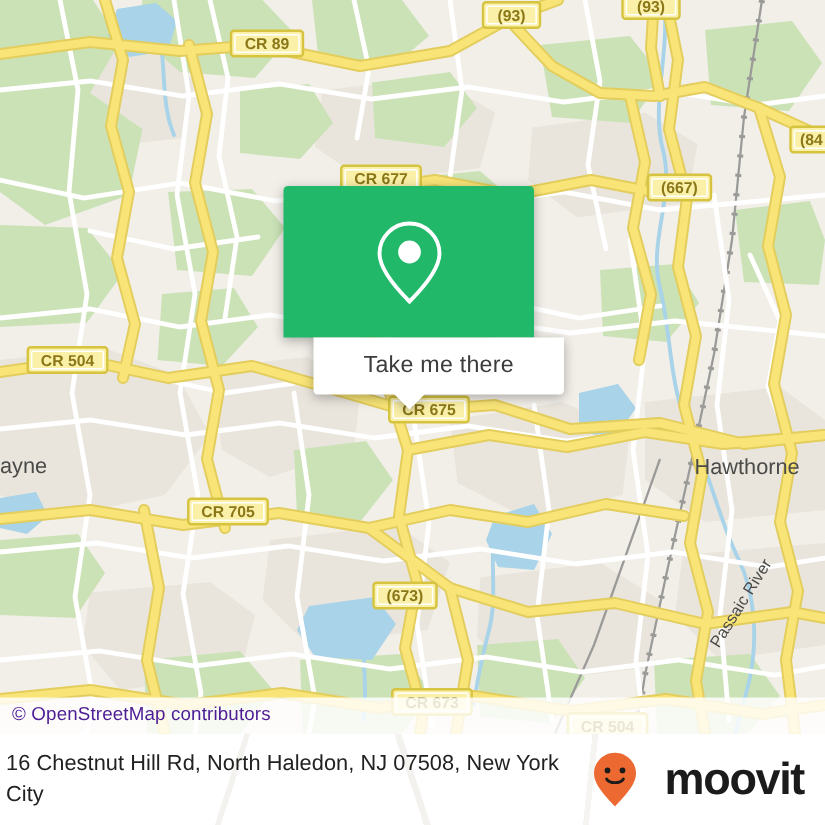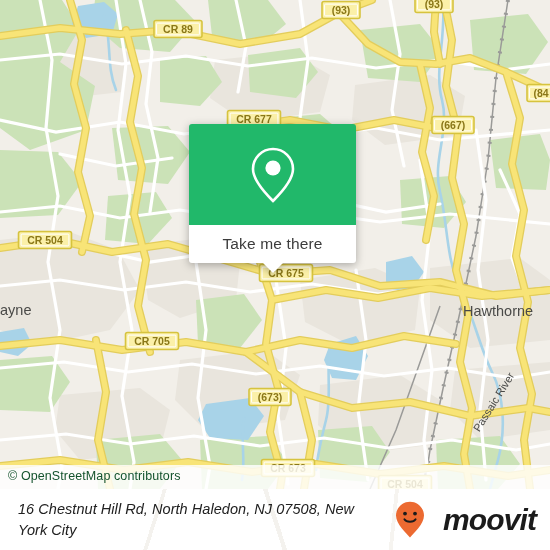--- a/index.html
+++ b/index.html
@@ -30,21 +30,21 @@
   #map svg { display: block; }
 
   .attribution {
     position: absolute;
     left: 0;
     bottom: 0;
     width: 100%;
     padding: 4px 12px 5px 8px;
     background: rgba(255,255,255,0.82);
     font-size: 12.5px;
-    color: #14532d;
+    color: #4c1d95;
     letter-spacing: 0.1px;
     line-height: 1.2;
   }
 
   
   #popup {
     position: absolute;
     left: 189px;
     top: 124px;
     width: 167px;
@@ -61,20 +61,21 @@
   }
   .popup-body {
     width: 100%;
     height: 38px;
     background: #ffffff;
     border-radius: 0 0 3px 3px;
     display: flex;
     align-items: center;
     justify-content: center;
     cursor: pointer;
+    margin-left: 20px;
   }
   .popup-body span {
     font-size: 15.5px;
     color: #3c3c3c;
     letter-spacing: 0.15px;
   }
   .popup-tail {
     position: absolute;
     left: 50%;
     bottom: -10px;
@@ -88,23 +89,22 @@
   
   #footer {
     position: absolute;
     left: 0;
     top: 489px;
     width: 550px;
     height: 61px;
     background: #ffffff;
     display: flex;
     align-items: center;
-    padding: 0 14px 0 18px;
+    padding: 0 14px 0 4px;
     overflow: hidden;
-    font-style: italic;
   }
   #footer::before {
     content: "";
     position: absolute;
     left: 0; top: 0; right: 0; bottom: 0;
     background:
       linear-gradient(72deg, transparent 49.6%, #f4f2ee 49.6%, #f4f2ee 50.4%, transparent 50.4%),
       linear-gradient(108deg, transparent 28.6%, #f4f2ee 28.6%, #f4f2ee 29.3%, transparent 29.3%),
       linear-gradient(96deg, transparent 71%, #f6f4f0 71%, #f6f4f0 71.7%, transparent 71.7%),
       #ffffff;

